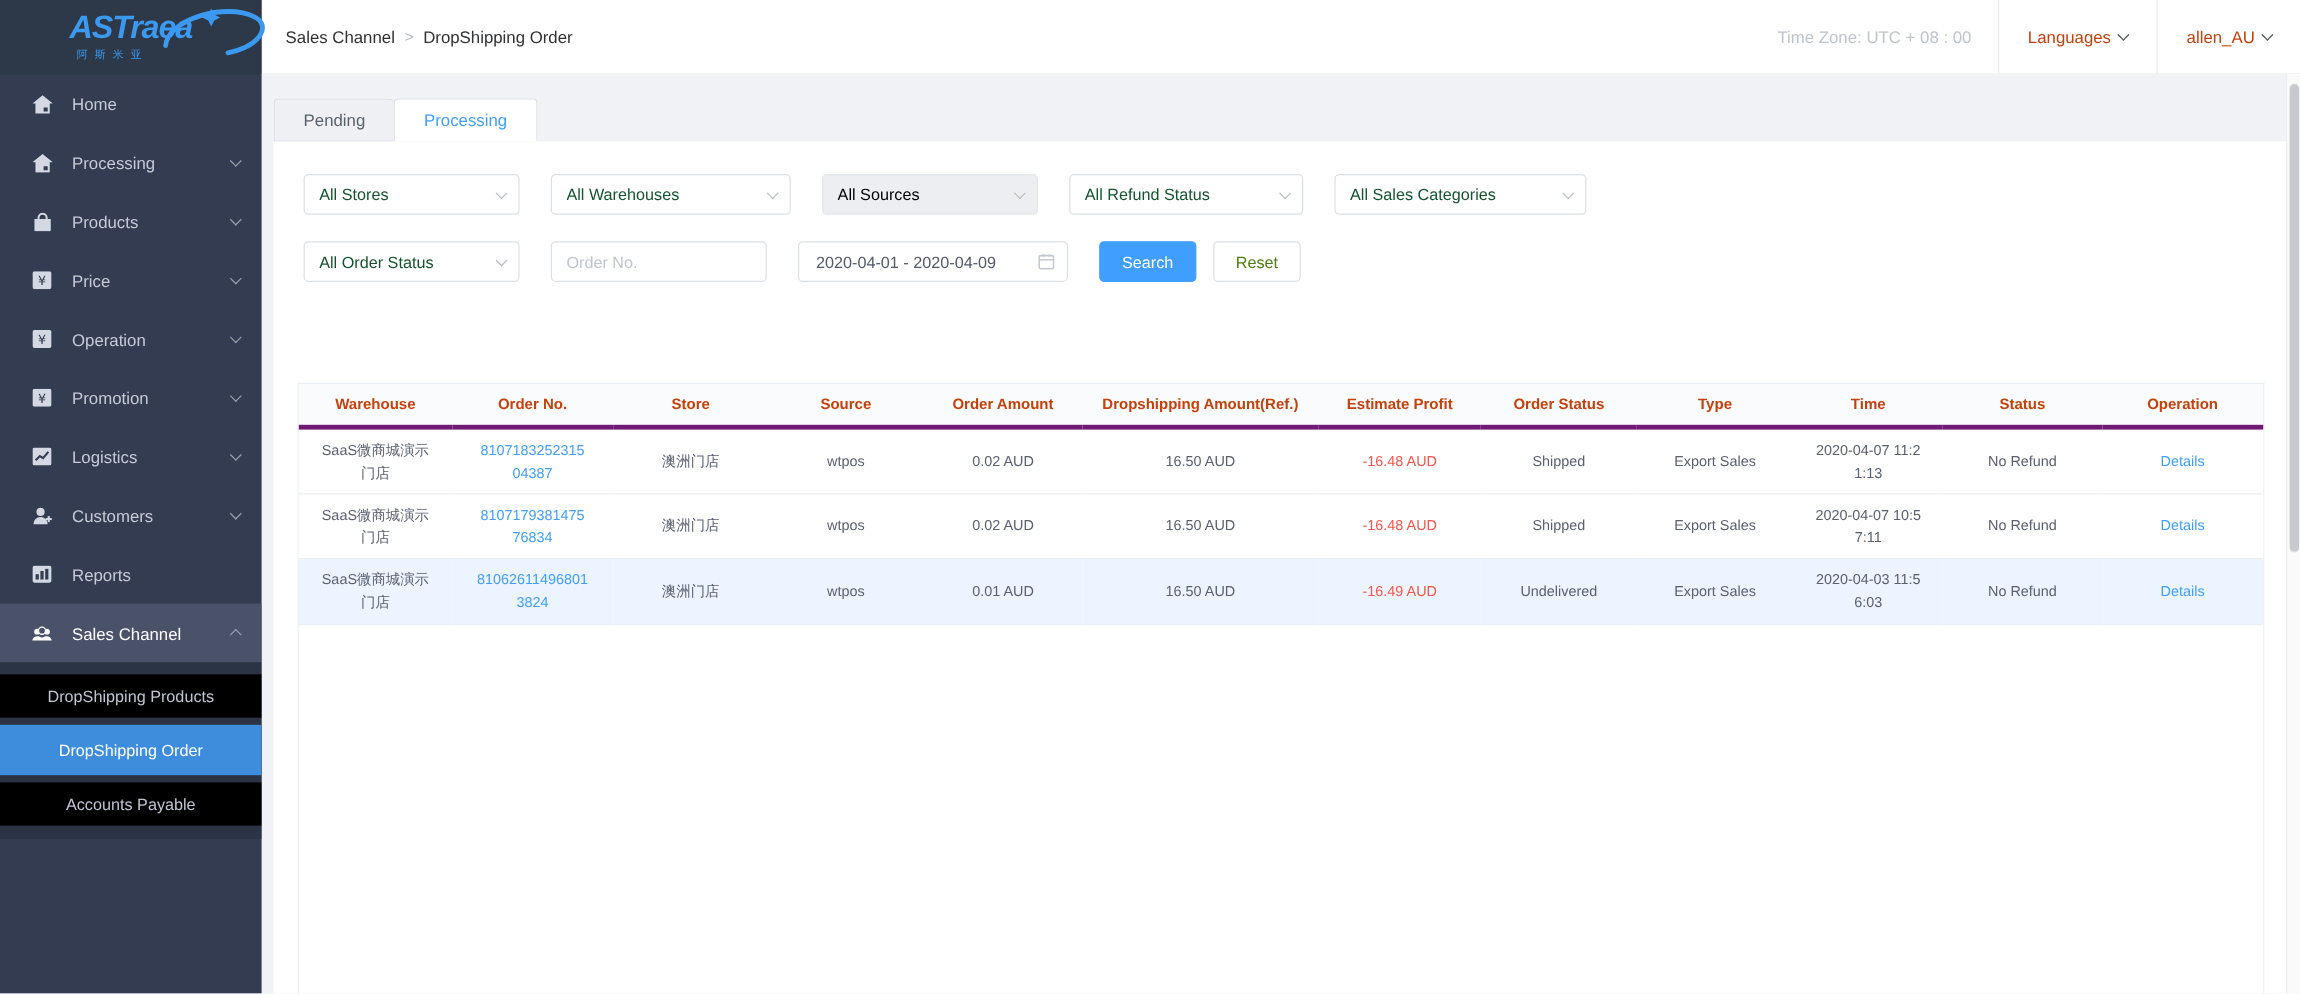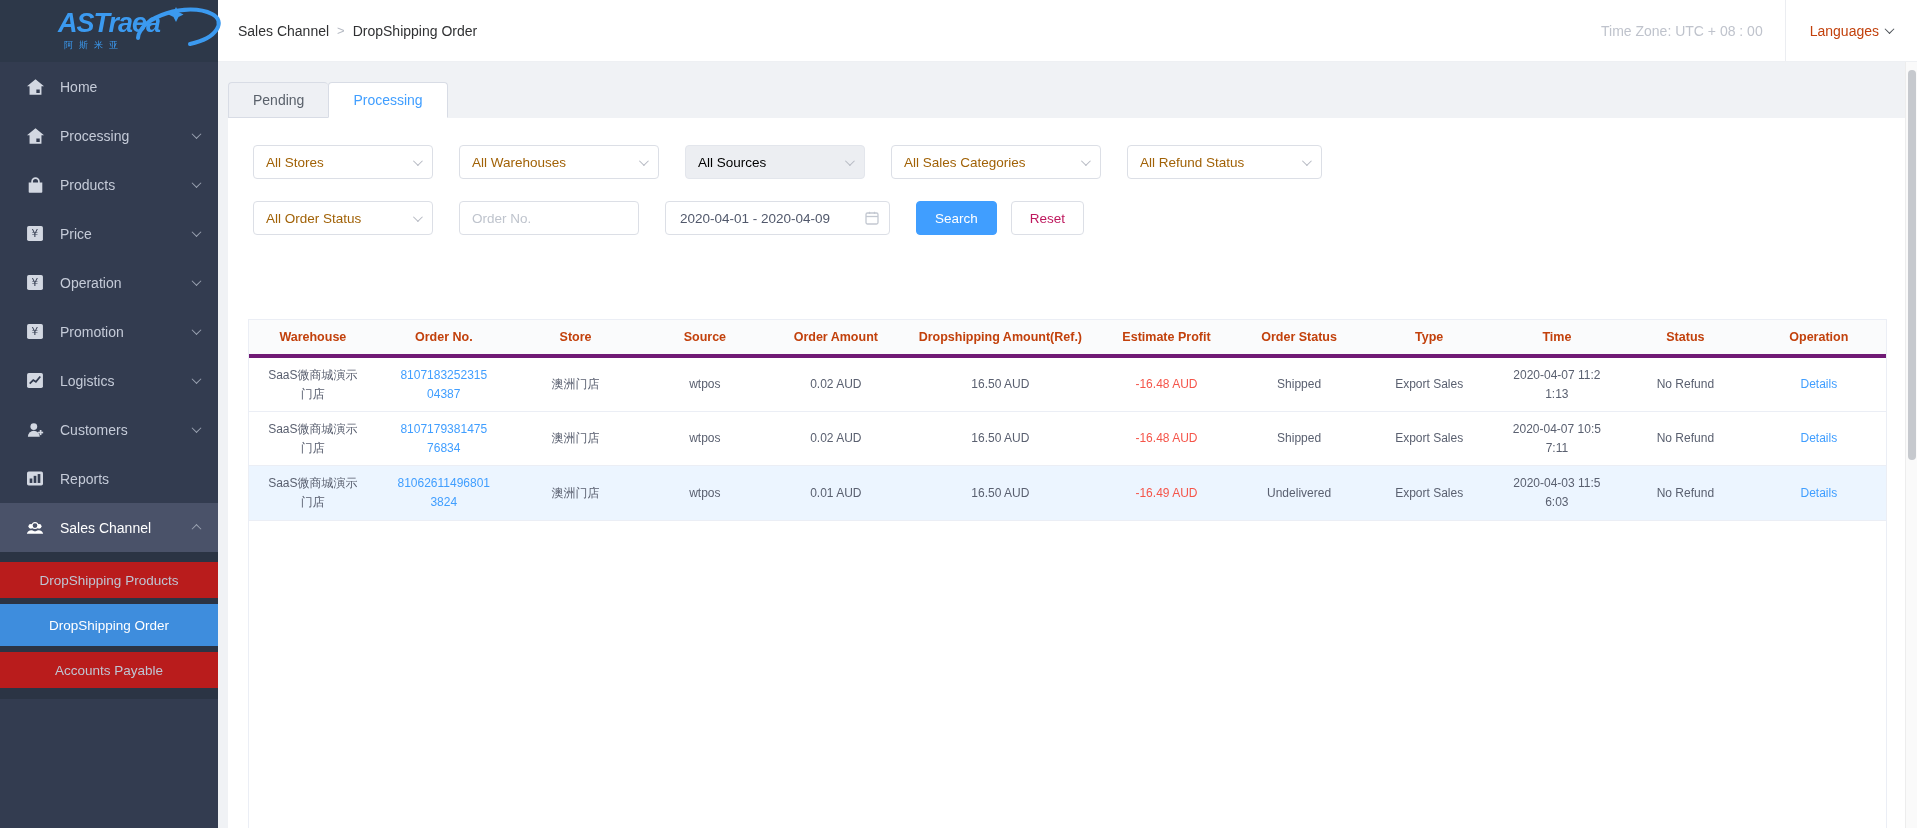--- a/index.html
+++ b/index.html
@@ -16,21 +16,21 @@
   .logo-swoosh { position:absolute; left:52px; top:-10px; pointer-events:none; }
   .menu { flex:1; overflow:hidden; }
   .menu-item { height:49px; display:flex; align-items:center; padding:0 18px 0 26px; color:#c5cbd8; font-size:14px; cursor:pointer; }
   .menu-item .mi-icon { width:18px; height:18px; margin-right:16px; display:flex; align-items:center; justify-content:center; }
   .menu-item .mi-label { flex:1; }
   .menu-item.active-parent { background:#4a5269; color:#ffffff; }
   .chev { width:7px; height:7px; border-right:1.6px solid #9aa2b1; border-bottom:1.6px solid #9aa2b1; display:inline-block; }
   .chev.down { transform:rotate(45deg) translate(-1px,-1px); }
   .chev.up { transform:rotate(-135deg) translate(-1px,-1px); }
   .submenu { background:#2b3444; padding:5px 0 6px 0; }
-  .sub-item { height:36px; margin:5px 0; display:flex; align-items:center; justify-content:center; color:#bfc5d2; font-size:13.5px; background:#b91c1c; cursor:pointer; }
+  .sub-item { height:36px; margin:5px 0; display:flex; align-items:center; justify-content:center; color:#bfc5d2; font-size:13.5px; background:#000000; cursor:pointer; }
   .sub-item.active { background:#3e8ddd; color:#ffffff; height:42px; margin:6px 0; }
 
   
   .main { flex:1; display:flex; flex-direction:column; height:100%; min-width:0; }
 
   .topbar { height:62px; background:#ffffff; display:flex; align-items:center; padding-left:20px; border-bottom:1px solid #eef0f3; }
   .crumb { font-size:14px; color:#303133; display:flex; align-items:center; gap:8px; }
   .crumb .sep { color:#b4b9c2; font-size:13px; }
   .topbar-right { margin-left:auto; display:flex; align-items:center; height:100%; }
   .tz { color:#bfc3cc; font-size:14px; padding:0 22px; }
@@ -38,32 +38,32 @@
   .chev-dark { width:7px; height:7px; border-right:1.7px solid #4b5056; border-bottom:1.7px solid #4b5056; display:inline-block; transform:rotate(45deg) translate(-1px,-1px); }
 
   .workspace { flex:1; padding:20px 12px 0 10px; display:flex; flex-direction:column; min-height:0; }
   .tabs { display:flex; position:relative; z-index:2; }
   .tab { height:36px; padding:0 24px; display:flex; align-items:center; font-size:14px; border:1px solid #d8dce5; border-radius:4px 4px 0 0; cursor:pointer; }
   .tab.inactive { background:#eef0f4; color:#5a616b; border-right:none; }
   .tab.active { background:#ffffff; color:#409eff; border-bottom:1px solid #ffffff; margin-bottom:-1px; }
 
   .card { background:#ffffff; flex:1; border-top:1px solid #ffffff; padding:26px 18px 0 20px; min-height:0; display:flex; flex-direction:column; }
   .filter-row { display:flex; gap:26px; margin-left:5px; margin-bottom:22px; align-items:center; }
-  .sel { width:180px; height:34px; border:1px solid #dcdfe6; border-radius:4px; background:#fff; display:flex; align-items:center; padding:0 12px; font-size:13.5px; color:#a16207; cursor:pointer; }
+  .sel { width:180px; height:34px; border:1px solid #dcdfe6; border-radius:4px; background:#fff; display:flex; align-items:center; padding:0 12px; font-size:13.5px; color:#14532d; cursor:pointer; }
   .sel .sel-label { flex:1; white-space:nowrap; overflow:hidden; }
   .sel-chev { width:7px; height:7px; border-right:1.6px solid #b6bac3; border-bottom:1.6px solid #b6bac3; transform:rotate(45deg) translateY(-2px); }
   .sel.disabled { background:#eceef2; border-color:#e3e6ec; color:#000000; cursor:not-allowed; }
   .sel.w200 { width:200px; } .sel.w210 { width:210px; } .sel.w195 { width:195px; }
   .txt-input { width:180px; height:34px; border:1px solid #dcdfe6; border-radius:4px; padding:0 12px; font-size:13.5px; color:#51586b; outline:none; font-family:inherit; }
   .txt-input::placeholder { color:#bfc4cd; }
   .date-input { width:225px; display:flex; align-items:center; height:34px; border:1px solid #dcdfe6; border-radius:4px; padding:0 10px 0 14px; font-size:13.5px; color:#51586b; cursor:pointer; }
   .date-input .date-val { flex:1; }
   .btn { height:34px; border-radius:4px; font-size:13.5px; padding:0 18px; cursor:pointer; border:1px solid transparent; font-family:inherit; }
   .btn-primary { background:#409eff; border-color:#409eff; color:#fff; }
-  .btn-plain { background:#fff; border-color:#dcdfe6; color:#be185d; margin-left:-12px; }
+  .btn-plain { background:#fff; border-color:#dcdfe6; color:#4d7c0f; margin-left:-12px; }
 
   .table-zone { margin-top:62px; flex:1; display:flex; flex-direction:column; min-height:0; }
   table.grid { width:100%; border-collapse:collapse; table-layout:fixed; font-size:12px; }
   .grid-wrap { border:1px solid #ebeef5; border-bottom:none; flex:1; }
   th,td { text-align:center; vertical-align:middle; padding:8px 4px; color:#5a6070; }
   thead th { height:36px; background:#fafbfc; color:#c2410c; font-weight:bold; font-size:12.5px; border-bottom:4px solid #701a75; padding:0 4px; }
   tbody td { height:48px; border-bottom:1px solid #ebeef5; background:#fff; line-height:1.55; }
   tbody tr.hl td { background:#ecf5ff; }
   .link { color:#409eff; cursor:pointer; }
   .neg { color:#f5554a; }
@@ -230,20 +230,24 @@
         <span>Sales Channel</span>
         <span class="sep">&gt;</span>
         <span>DropShipping Order</span>
       </div>
       <div class="topbar-right">
         <span class="tz">Time Zone: UTC + 08 : 00</span>
         <div class="tb-sec">
           <span>Languages</span>
           <span class="chev-dark"></span>
         </div>
+        <div class="tb-sec">
+          <span>allen_AU</span>
+          <span class="chev-dark"></span>
+        </div>
       </div>
     </header>
 
     <div class="workspace">
       <div class="tabs">
         <div class="tab inactive">
           <span>Pending</span>
         </div>
         <div class="tab active">
           <span>Processing</span>
@@ -258,26 +262,26 @@
             <span class="sel-chev"></span>
           </div>
           <div class="sel w200">
             <span class="sel-label">All Warehouses</span>
             <span class="sel-chev"></span>
           </div>
           <div class="sel disabled">
             <span class="sel-label">All Sources</span>
             <span class="sel-chev"></span>
           </div>
+          <div class="sel w195">
+            <span class="sel-label">All Refund Status</span>
+            <span class="sel-chev"></span>
+          </div>
           <div class="sel w210">
             <span class="sel-label">All Sales Categories</span>
-            <span class="sel-chev"></span>
-          </div>
-          <div class="sel w195">
-            <span class="sel-label">All Refund Status</span>
             <span class="sel-chev"></span>
           </div>
         </div>
 
         <div class="filter-row">
           <div class="sel">
             <span class="sel-label">All Order Status</span>
             <span class="sel-chev"></span>
           </div>
           <input class="txt-input" placeholder="Order No." style="">

